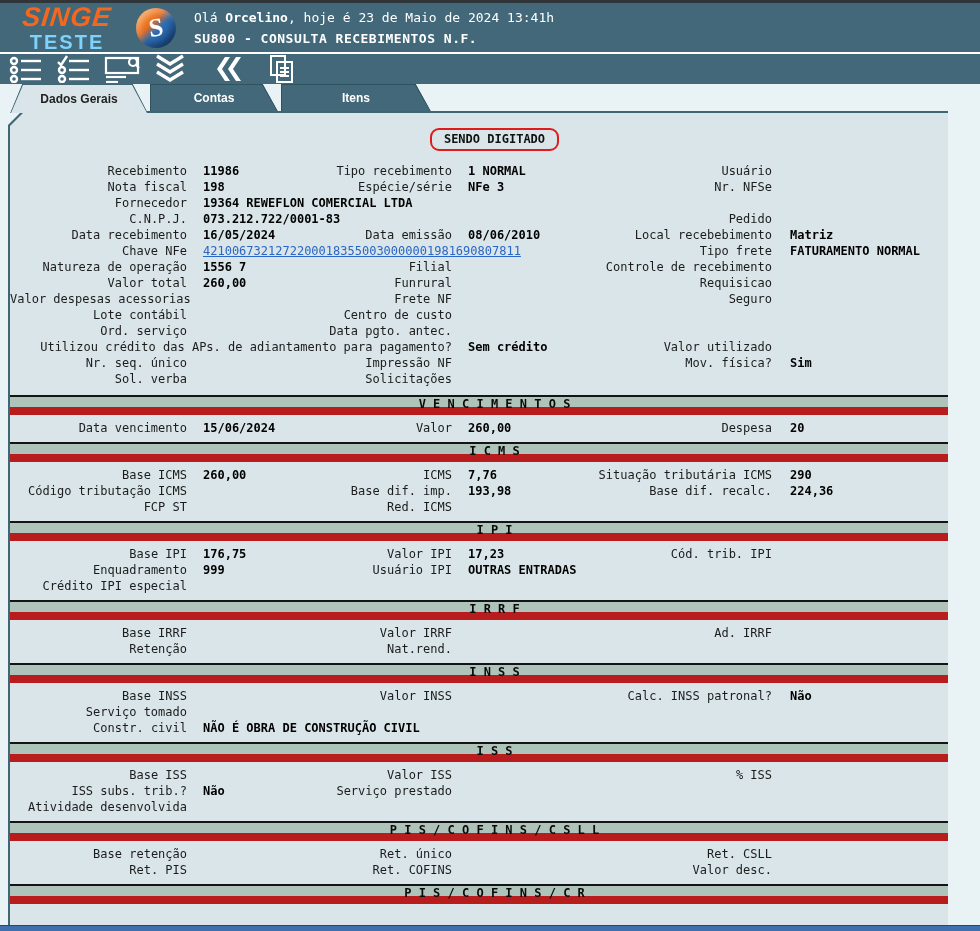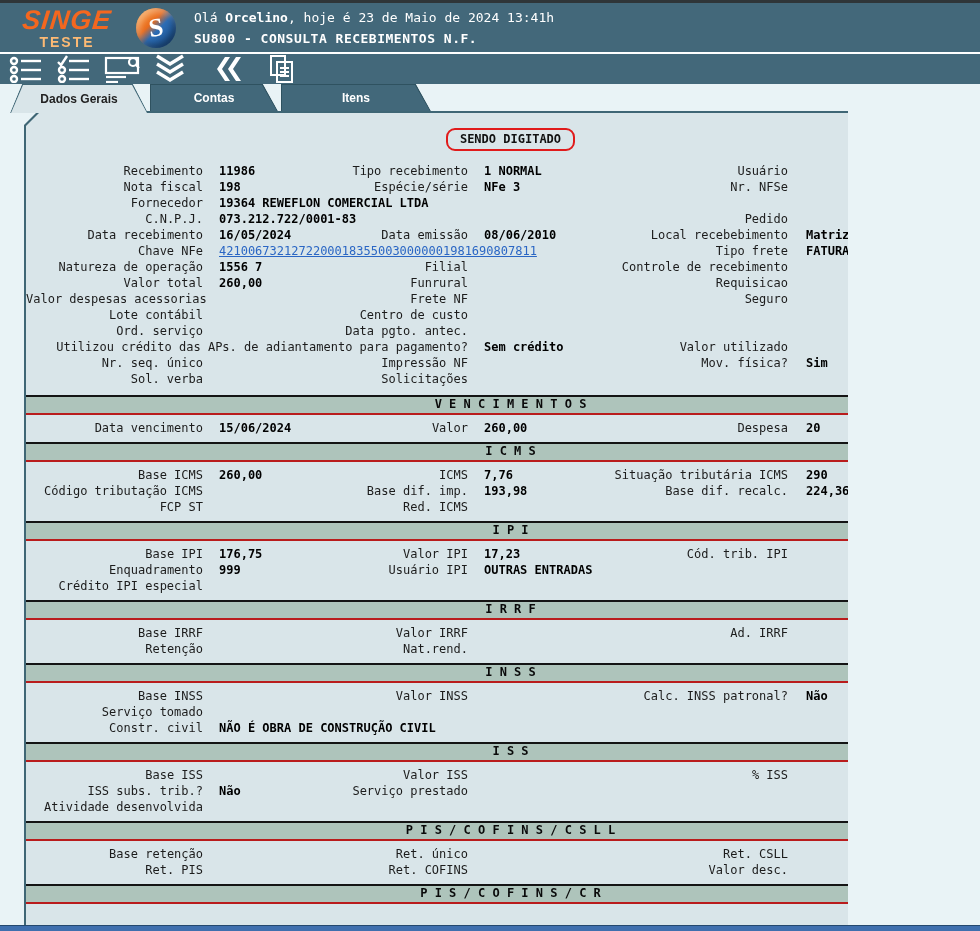--- a/index.html
+++ b/index.html
@@ -7,21 +7,21 @@
   body { font-family:"DejaVu Sans Mono", monospace; font-size:12px; color:#111; position:relative; }
 
   
   .top-strip { position:absolute; left:0; top:0; width:980px; height:3px; background:#2f3538; }
   .bottom-strip { position:absolute; left:0; bottom:0; width:980px; height:6px; background:#3f6fae; border-top:1px solid #24486e; z-index:50; }
 
   
   .header { position:absolute; left:0; top:3px; width:980px; height:49px; background:#43687a; display:flex; align-items:center; }
   .logo-box { width:110px; margin-left:12px; text-align:center; line-height:1; }
   .logo-main { font-family:"Liberation Sans", sans-serif; font-weight:bold; font-style:italic; font-size:27px; color:#f4671f; letter-spacing:1px; transform:skewX(-6deg); }
-  .logo-sub { font-family:"Liberation Sans", sans-serif; font-weight:bold; font-size:14px; color:#fdba74; letter-spacing:2px; margin-top:1px; }
+  .logo-sub { font-family:"Liberation Sans", sans-serif; font-weight:bold; font-size:20px; color:#7dd3fc; letter-spacing:2px; margin-top:1px; }
   .sphere { width:40px; height:40px; border-radius:50%; margin-left:14px; position:relative; flex:0 0 auto;
             background:linear-gradient(135deg,#f9a03a 0%,#e96c1e 38%,#2d6db5 55%,#174a86 100%);
             box-shadow:inset -3px -4px 6px rgba(0,0,0,.35), inset 3px 4px 6px rgba(255,255,255,.35); }
   .sphere span { position:absolute; left:0; top:0; width:100%; height:100%; display:flex; align-items:center; justify-content:center;
                  color:#fff; font-family:"Liberation Serif", serif; font-weight:bold; font-size:26px; transform:rotate(-8deg); }
   .head-text { margin-left:18px; color:#fff; line-height:1; }
   .greeting { font-size:13px; margin-bottom:8px; }
   .greeting b { font-weight:bold; }
   .screen-title { font-size:13px; font-weight:bold; letter-spacing:.5px; }
   .header-sep { position:absolute; left:0; top:52px; width:980px; height:2px; background:#ffffff; }
@@ -43,21 +43,21 @@
   .tab.inactive, .tab.inactive .shape, .tab.inactive .inner { clip-path:polygon(0 0, calc(100% - 15px) 0, 100% 100%, 0 100%); }
   .tab.active { left:10px; width:138px; height:29px; z-index:10; }
   .tab.active .shape { background:#3f6675; }
   .tab.active .inner { background:#d9e5e9; color:#222; }
   .tab.inactive .shape { background:#2f5260; }
   .tab.inactive .inner { background:#42687a; color:#ffffff; }
   .tab.t2 { left:150px; width:128px; height:27px; }
   .tab.t3 { left:281px; width:150px; height:27px; }
 
   
-  .panel-outer { position:absolute; left:24px; top:111px; width:824px; height:815px; background:#3f6675;
+  .panel-outer { position:absolute; left:8px; top:111px; width:940px; height:815px; background:#3f6675;
                  clip-path:polygon(14px 0, 100% 0, 100% 100%, 0 100%, 0 14px); z-index:1; }
   .panel { position:absolute; left:2px; top:2px; width:969px; height:813px; background:#d9e5e9; overflow:hidden;
            clip-path:polygon(13px 0, 100% 0, 100% 100%, 0 100%, 0 13px); }
 
   .badge-wrap { text-align:center; margin-top:15px; height:22px; }
   .badge { display:inline-block; border:2px solid #e01b1b; border-radius:9px; padding:2px 12px 3px 12px;
            font-weight:bold; font-size:12px; color:#111; background:transparent; }
 
   .form-rows { margin-top:13px; }
   .frow { position:relative; height:16px; }
@@ -67,21 +67,21 @@
   .l1 { left:0; width:177px; text-align:right; }
   .v1 { left:193px; }
   .l2 { left:242px; width:200px; text-align:right; }
   .v2 { left:458px; }
   .l3 { left:542px; width:220px; text-align:right; }
   .v3 { left:780px; }
   .l12 { left:0; width:442px; text-align:right; }
   a.link { color:#2a66c4; text-decoration:underline; font-weight:normal; }
 
   .sections { margin-top:8px; }
-  .secbar { height:20px; background:#aec4bb; border-top:2px solid #141414; border-bottom:2px solid #b91c1c;
+  .secbar { height:20px; background:#aec4bb; border-top:2px solid #141414; border-bottom:8px solid #b91c1c;
             text-align:center; font-weight:bold; font-size:12px; line-height:15px; color:#0a0a0a; }
   .secrows { padding:5px 0 6px 0; }
 </style>
 </head>
 <body>
 
 <div class="top-strip"></div>
 
 <div class="header">
   <div class="logo-box">

